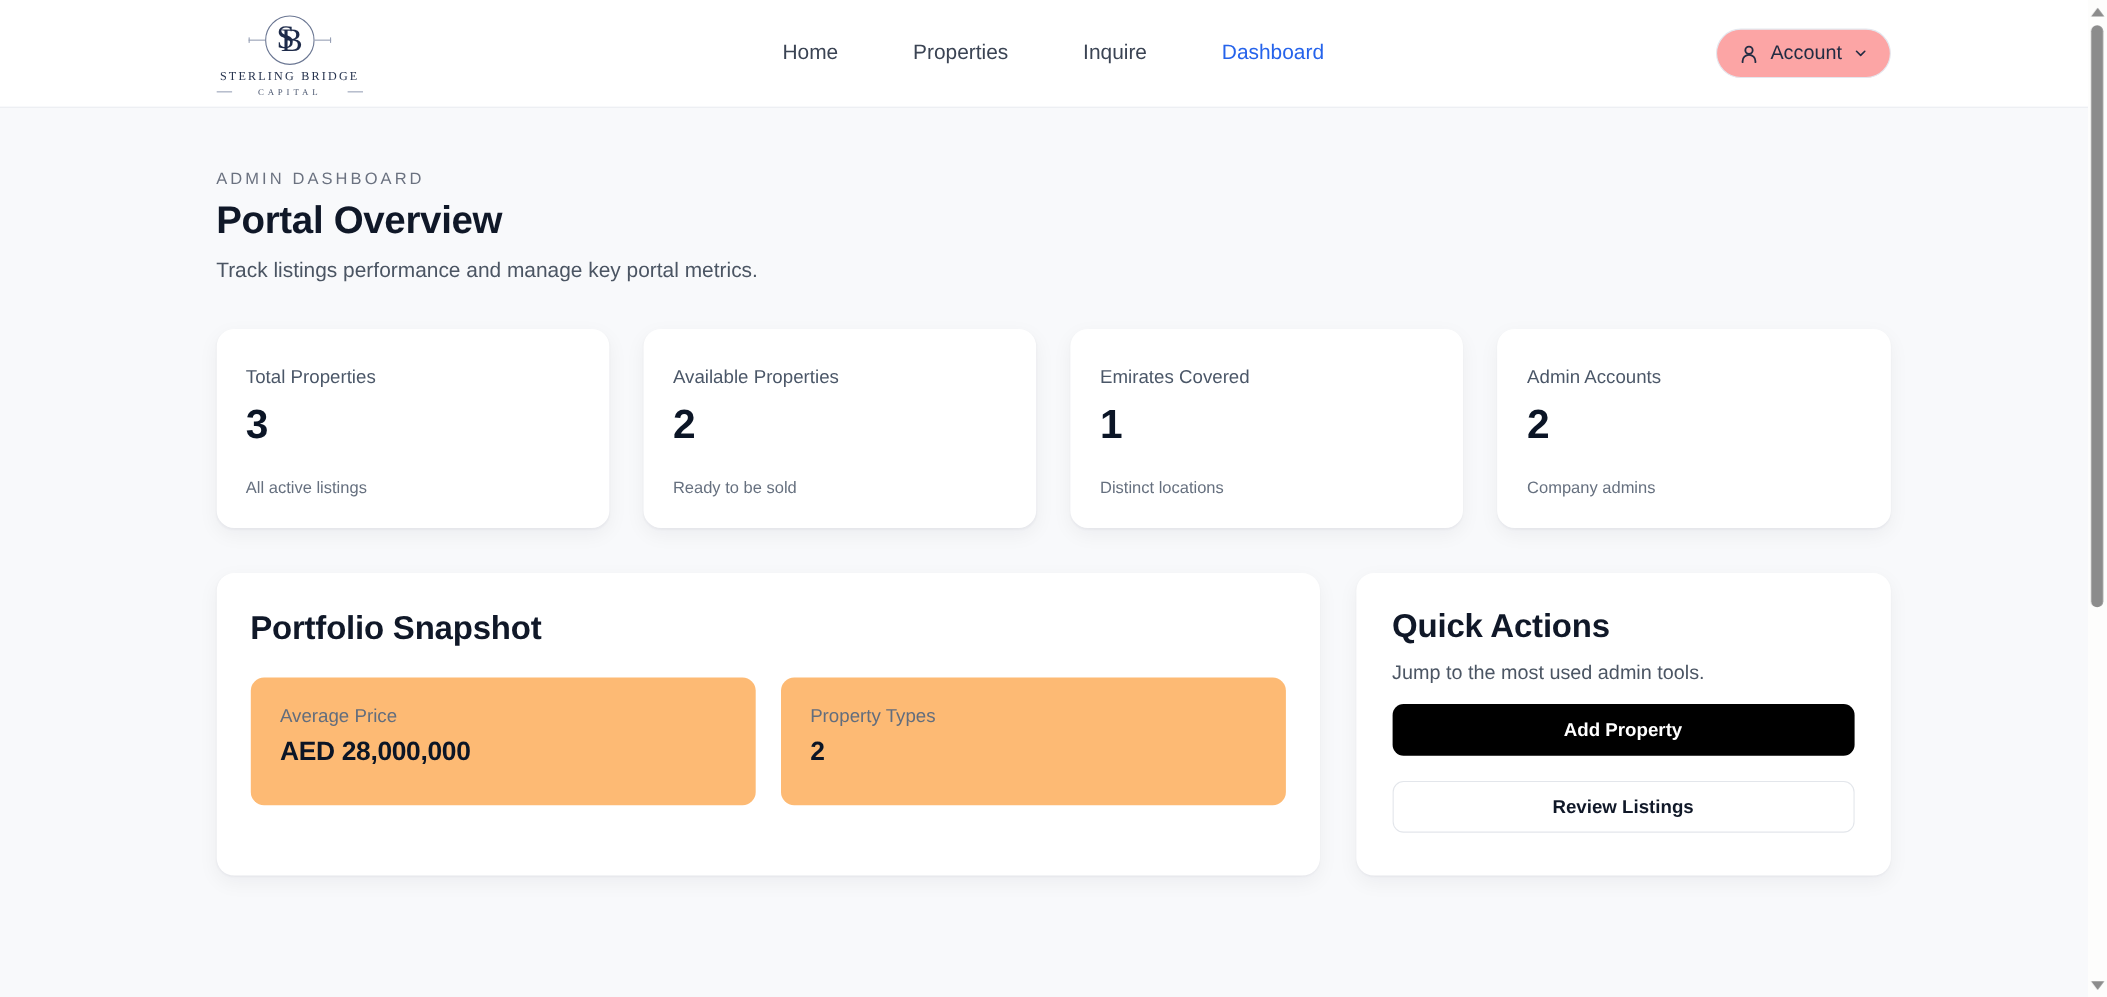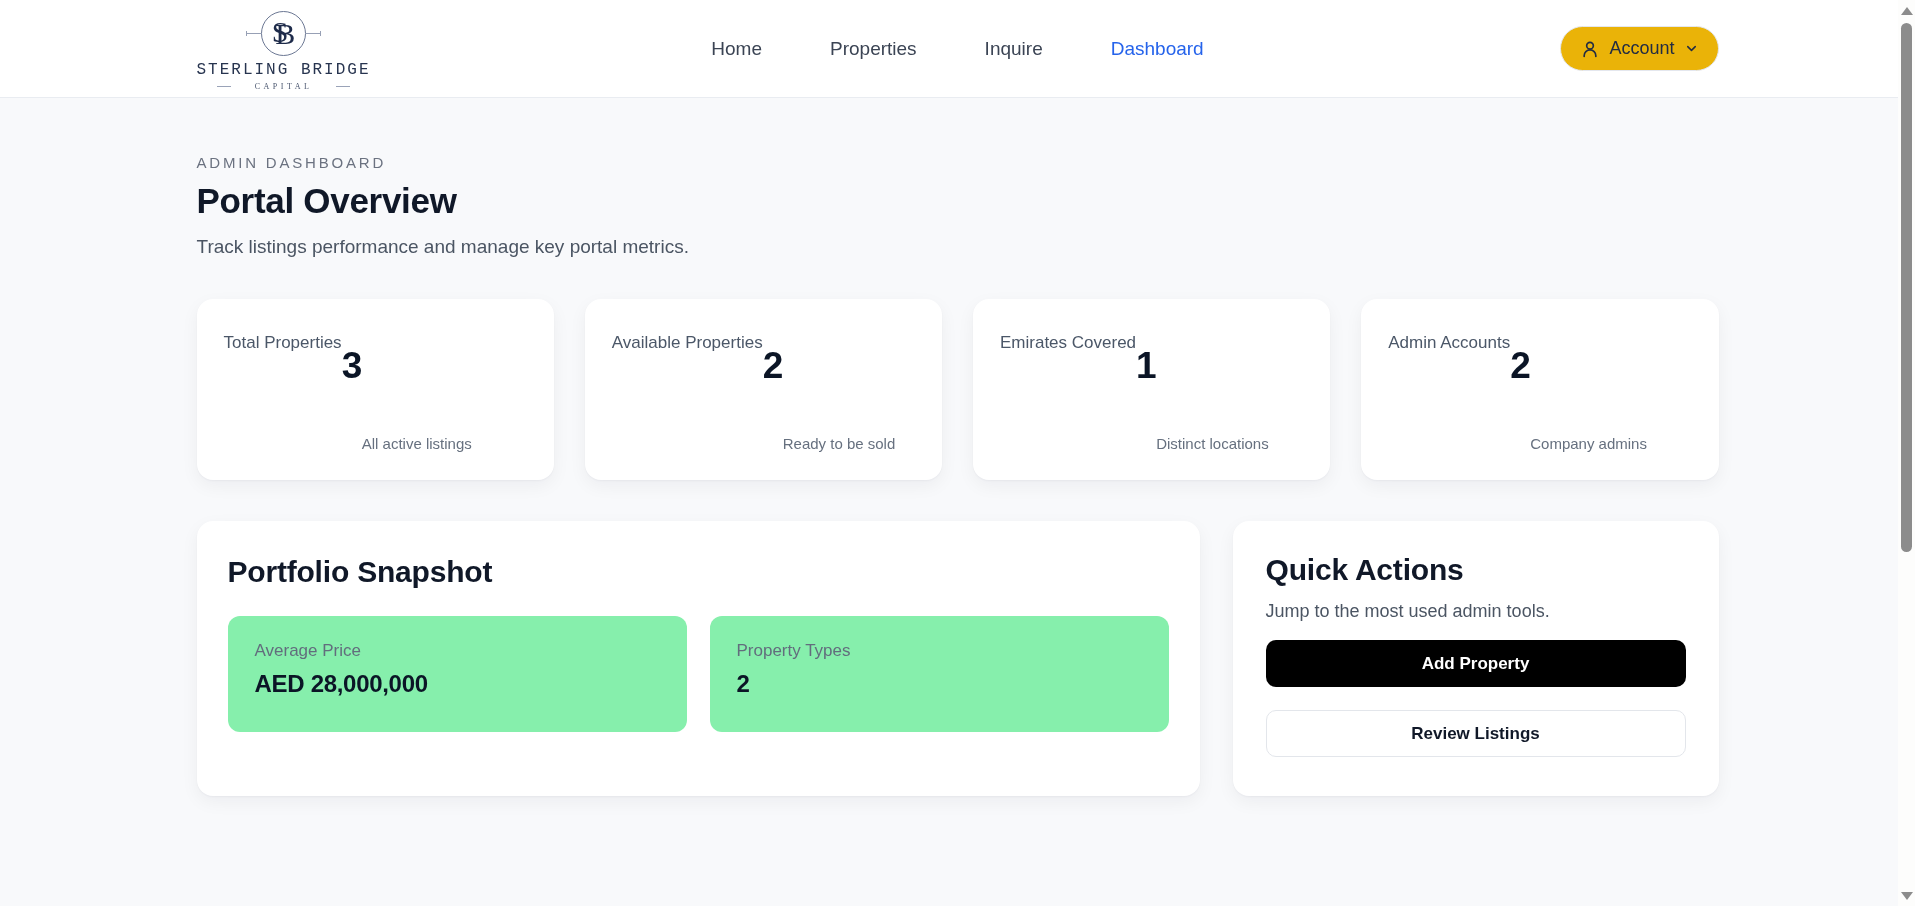--- a/index.html
+++ b/index.html
@@ -43,22 +43,22 @@
     border: 1.4px solid #6b7793;
     display: flex; align-items: center; justify-content: center;
     font-family: "Liberation Serif", "DejaVu Serif", serif;
     color: #1e2b4a;
     background: #fff;
   }
   .mono-s { font-size: 30px; font-weight: 400; margin-right: -13px; position: relative; top: -1px; }
   .mono-b { font-size: 30px; font-weight: 400; position: relative; top: 1px; }
   .logo-name {
     margin-top: 5px;
-    font-family: Liberation Mono, monospace;
-    font-size: 16px; letter-spacing: 2px; color: #27344f; font-weight: 500;
+    font-family: Liberation Serif, serif;
+    font-size: 11px; letter-spacing: 2px; color: #27344f; font-weight: 500;
     white-space: nowrap;
   }
   .logo-sub {
     margin-top: 3px;
     display: flex; align-items: center; gap: 24px;
     font-family: "Liberation Serif", "DejaVu Serif", serif;
     font-size: 8px; letter-spacing: 3.5px; color: #4a566f; font-weight: 500;
   }
   .logo-dash { width: 14px; height: 1px; background: #9aa3b8; }
 
@@ -70,21 +70,21 @@
   }
   .nav-link {
     font-size: 19px; color: #3b4454; text-decoration: none; cursor: pointer;
   }
   .nav-link.active { color: #2563eb; }
 
   
   .account-btn {
     display: flex; align-items: center; gap: 9px;
     height: 45px; padding: 0 19px;
-    background: #eab308;
+    background: #fca5a5;
     border: 1px solid #e4e7ee;
     border-radius: 9999px;
     cursor: pointer;
     font-size: 18px; color: #222c43; font-weight: 500;
     font-family: inherit;
   }
   .account-btn svg { display: block; }
 
   
   .main { width: 1522px; margin: 0 auto; padding-top: 56px; }
@@ -104,40 +104,40 @@
   
   .stats-grid {
     margin-top: 41px;
     display: grid; grid-template-columns: repeat(4, 1fr); gap: 31px;
   }
   .stat-card {
     background: #ffffff;
     border-radius: 16px;
     height: 181px;
     padding: 34px 27px 28px 27px;
-    display: flex; flex-direction: row;
+    display: flex; flex-direction: column;
     box-shadow: 0 1px 2px rgba(16,24,40,.04), 0 6px 18px rgba(16,24,40,.05);
   }
   .stat-label { font-size: 17px; color: #4b5768; }
   .stat-value { margin-top: 13px; font-size: 37px; font-weight: 700; color: #0b1526; line-height: 1.1; letter-spacing: -0.5px; }
   .stat-note { margin-top: auto; font-size: 15px; color: #66707f; }
 
   
   .bottom-row { margin-top: 41px; display: flex; gap: 33px; }
   .panel {
     background: #ffffff; border-radius: 16px;
     box-shadow: 0 1px 2px rgba(16,24,40,.04), 0 6px 18px rgba(16,24,40,.05);
   }
   .portfolio-panel { width: 1003px; height: 275px; padding: 34px 31px; }
   .panel-title { font-size: 30px; font-weight: 700; color: #101828; letter-spacing: -0.2px; }
 
   .tiles { margin-top: 27px; display: flex; gap: 23px; }
   .tile {
     width: 462px; height: 116px;
-    background: #86efac;
+    background: #fdba74;
     border-radius: 12px;
     padding: 25px 27px;
   }
   .tile-label { font-size: 17px; color: #626d7d; }
   .tile-value { margin-top: 9px; font-size: 24px; font-weight: 700; color: #0b1526; letter-spacing: -0.3px; }
 
   .actions-panel { width: 486px; height: 275px; padding: 32px 33px; display: flex; flex-direction: column; }
   .actions-subtitle { margin-top: 14px; font-size: 18px; color: #4b5563; }
   .action-btn {
     width: 100%; height: 47px;

